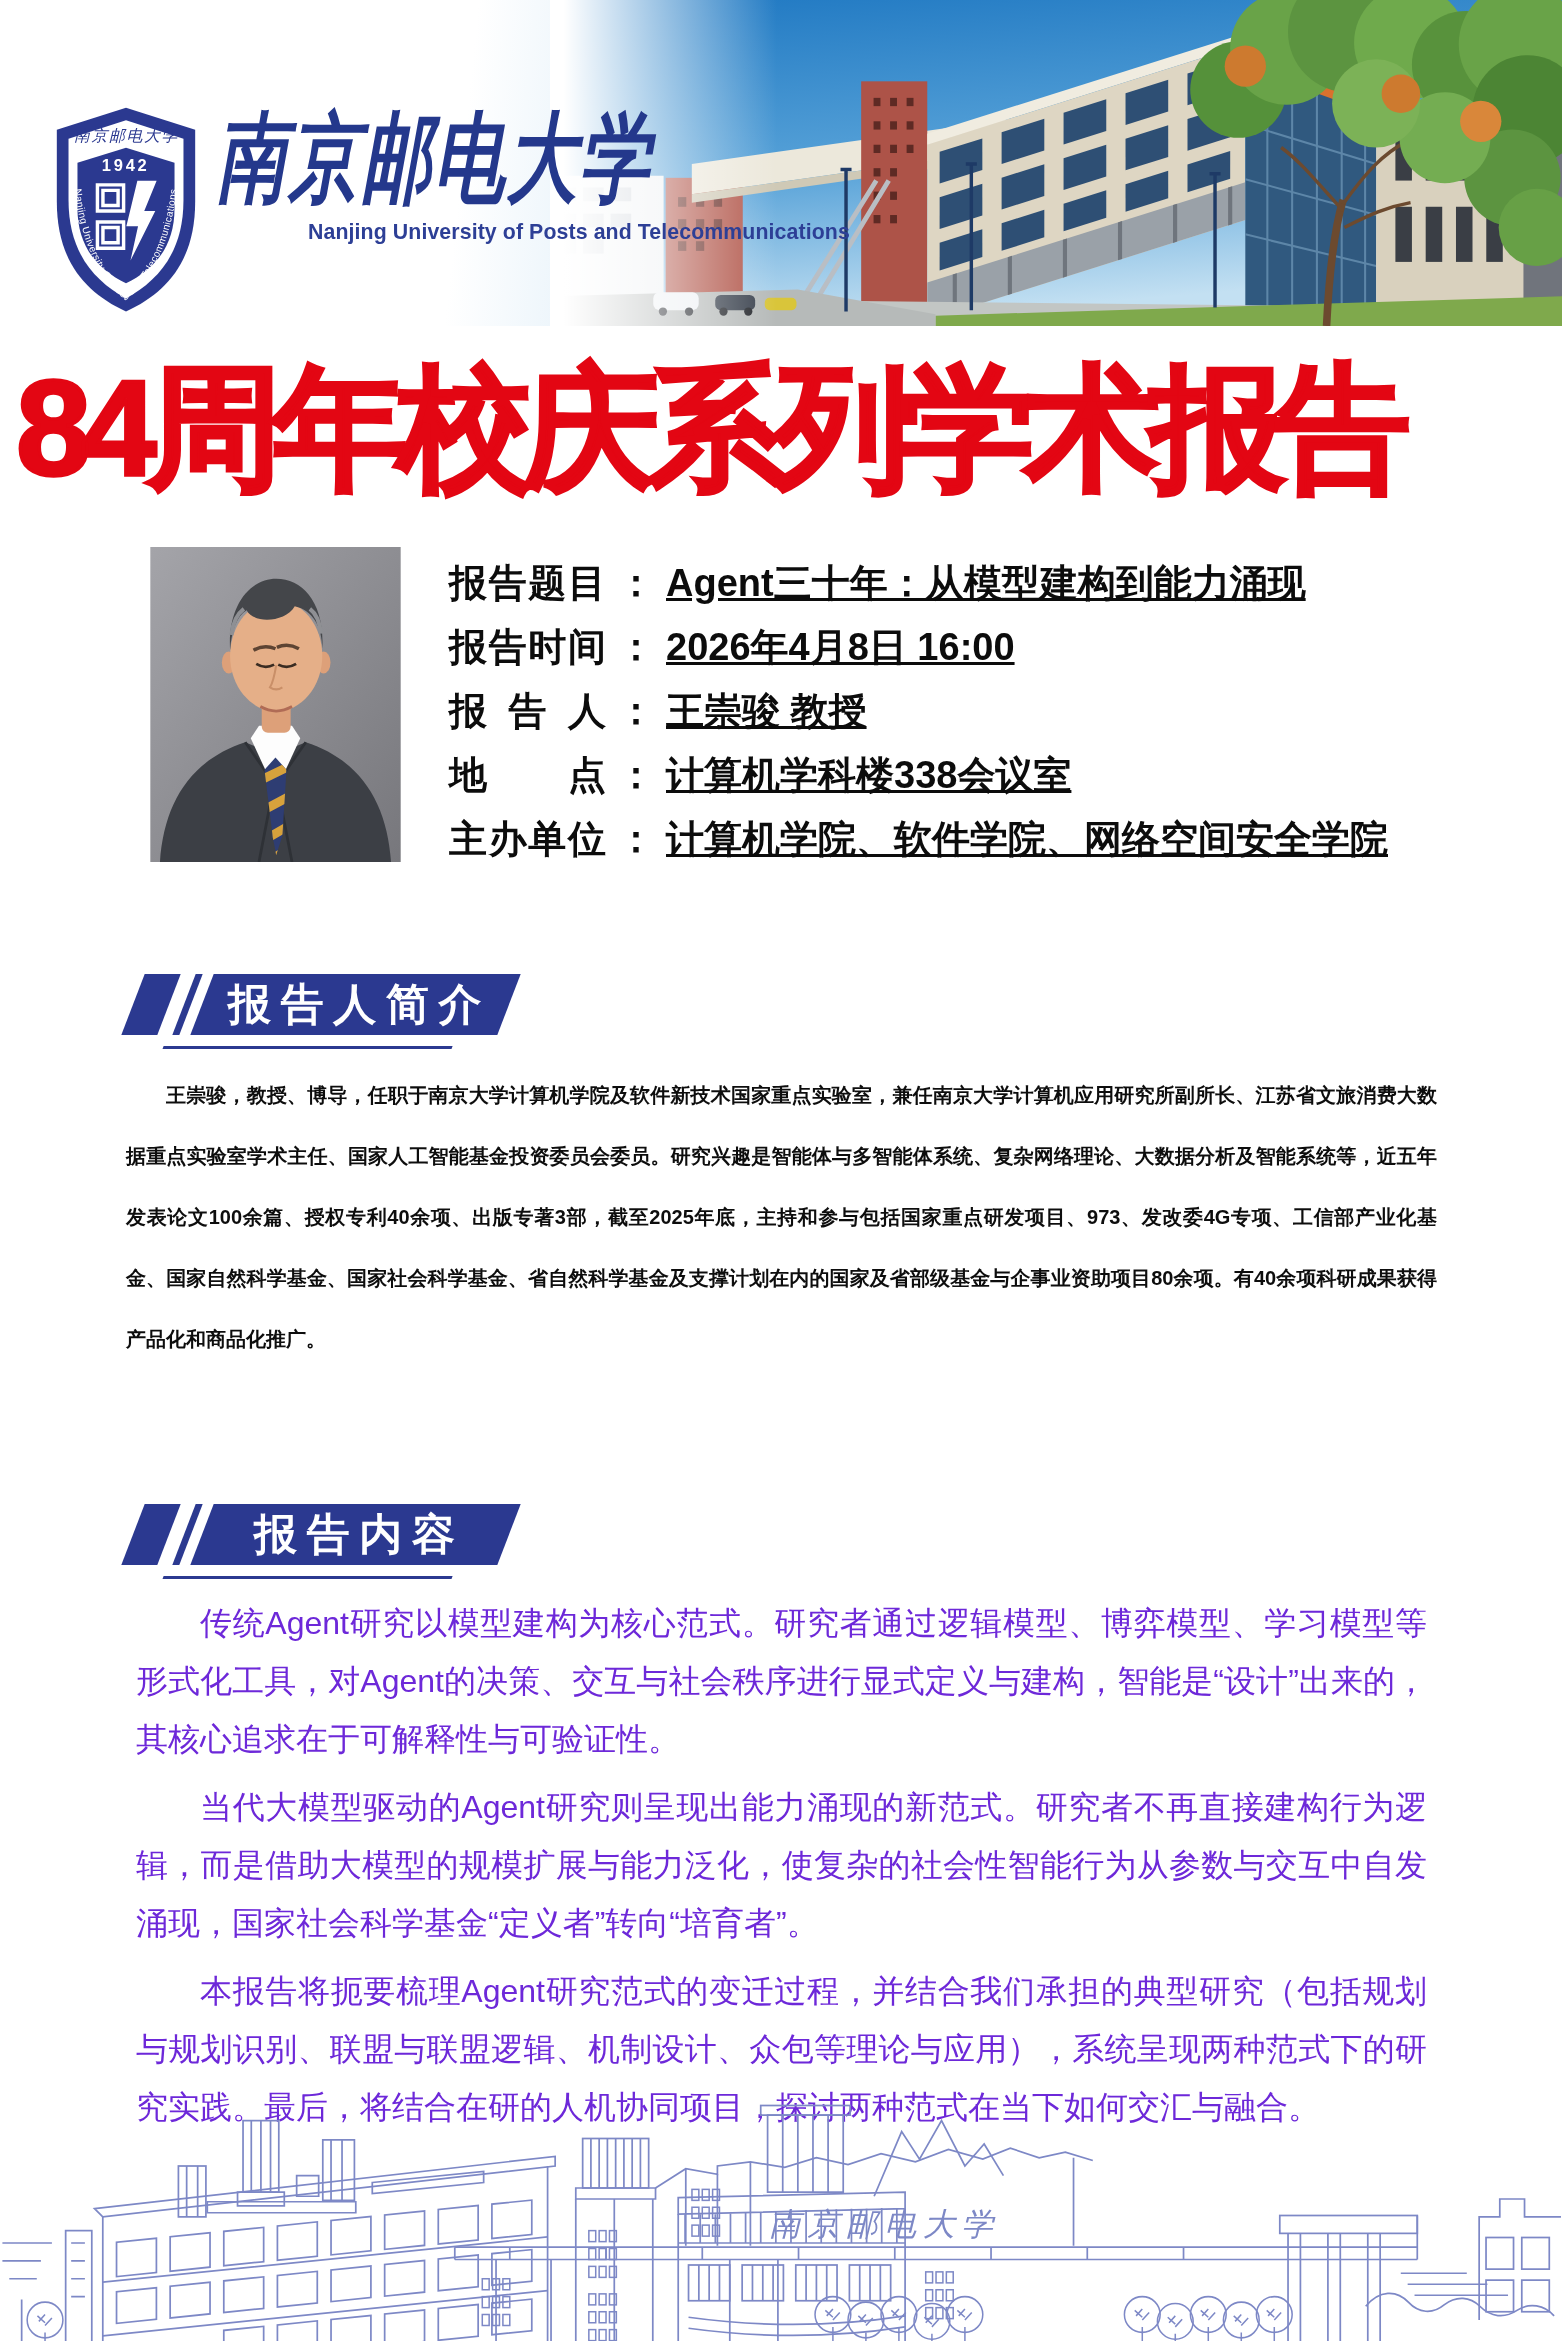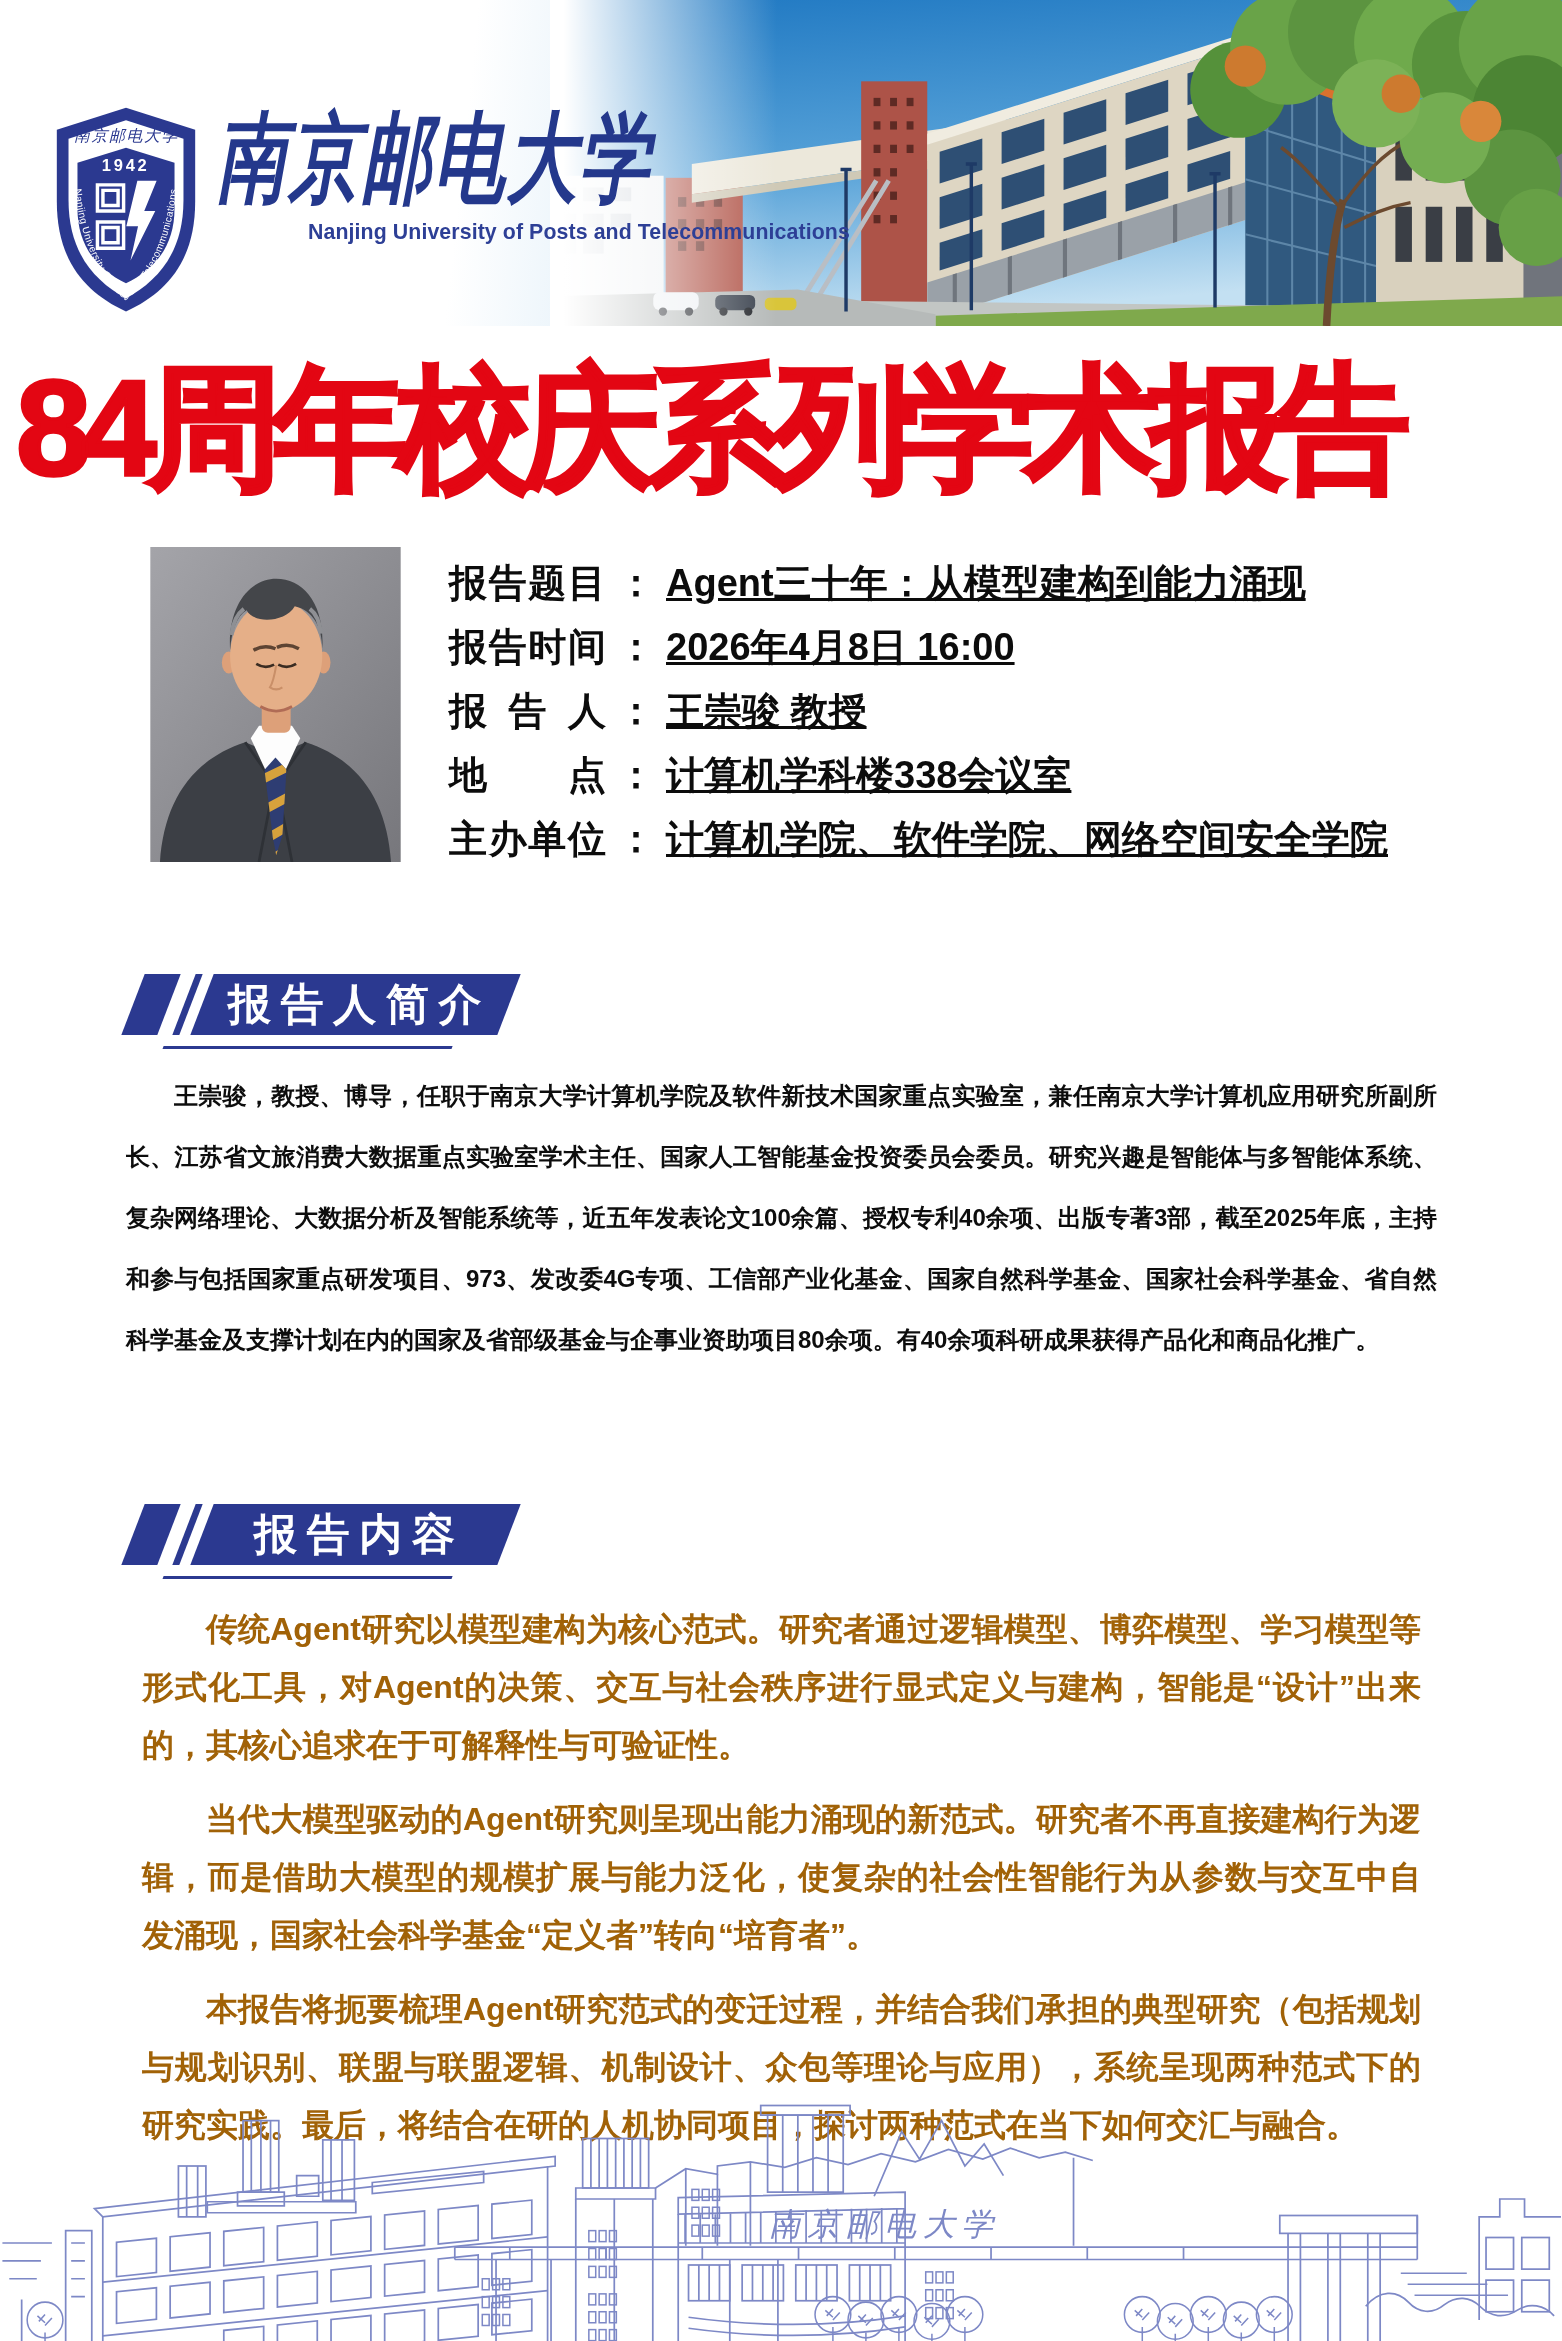--- a/index.html
+++ b/index.html
@@ -39,25 +39,25 @@
   .r1{top:974px;} .r2{top:1504px;}
   .mark-a{position:absolute;left:4.1px;top:0;width:36px;height:61px;background:#2b3990;transform:skewX(-21deg);}
   .mark-b{position:absolute;left:55px;top:0;width:6.9px;height:61px;background:#2b3990;transform:skewX(-21deg);}
   .band{position:absolute;left:73px;top:0;width:307px;height:61px;background:#2b3990;
         transform:skewX(-21deg);display:flex;align-items:center;justify-content:center;}
   .band span{transform:skewX(21deg);color:#ffffff;font-size:43px;font-weight:bold;letter-spacing:9.6px;
         font-family:"Liberation Serif",serif;white-space:nowrap;padding-left:8.3px;}
   .rule{position:absolute;left:34px;top:72px;width:289px;height:3.4px;background:#2b3990;transform:skewX(-21deg);}
 
   
-  .para{position:absolute;left:126px;width:1311px;margin:0;font-size:24px;line-height:61px;
+  .para{position:absolute;left:126px;width:1311px;margin:0;font-size:20px;line-height:61px;
         font-weight:bold;color:#0d0d0d;text-align:justify;text-indent:2em;}
   .bio{top:1065px;}
   .content{position:absolute;left:126px;top:1584px;width:1311px;}
-  .content p{margin:16px;font-size:32px;line-height:58px;font-weight:bold;color:#a16207;
+  .content p{margin:10px;font-size:32px;line-height:58px;font-weight:normal;color:#6d28d9;
         text-align:justify;text-indent:2em;}
 
   
   .footer-art{position:absolute;left:0;bottom:0;width:1562px;height:242px;}
 </style>
 </head>
 <body>
 
 <div class="poster">
 

